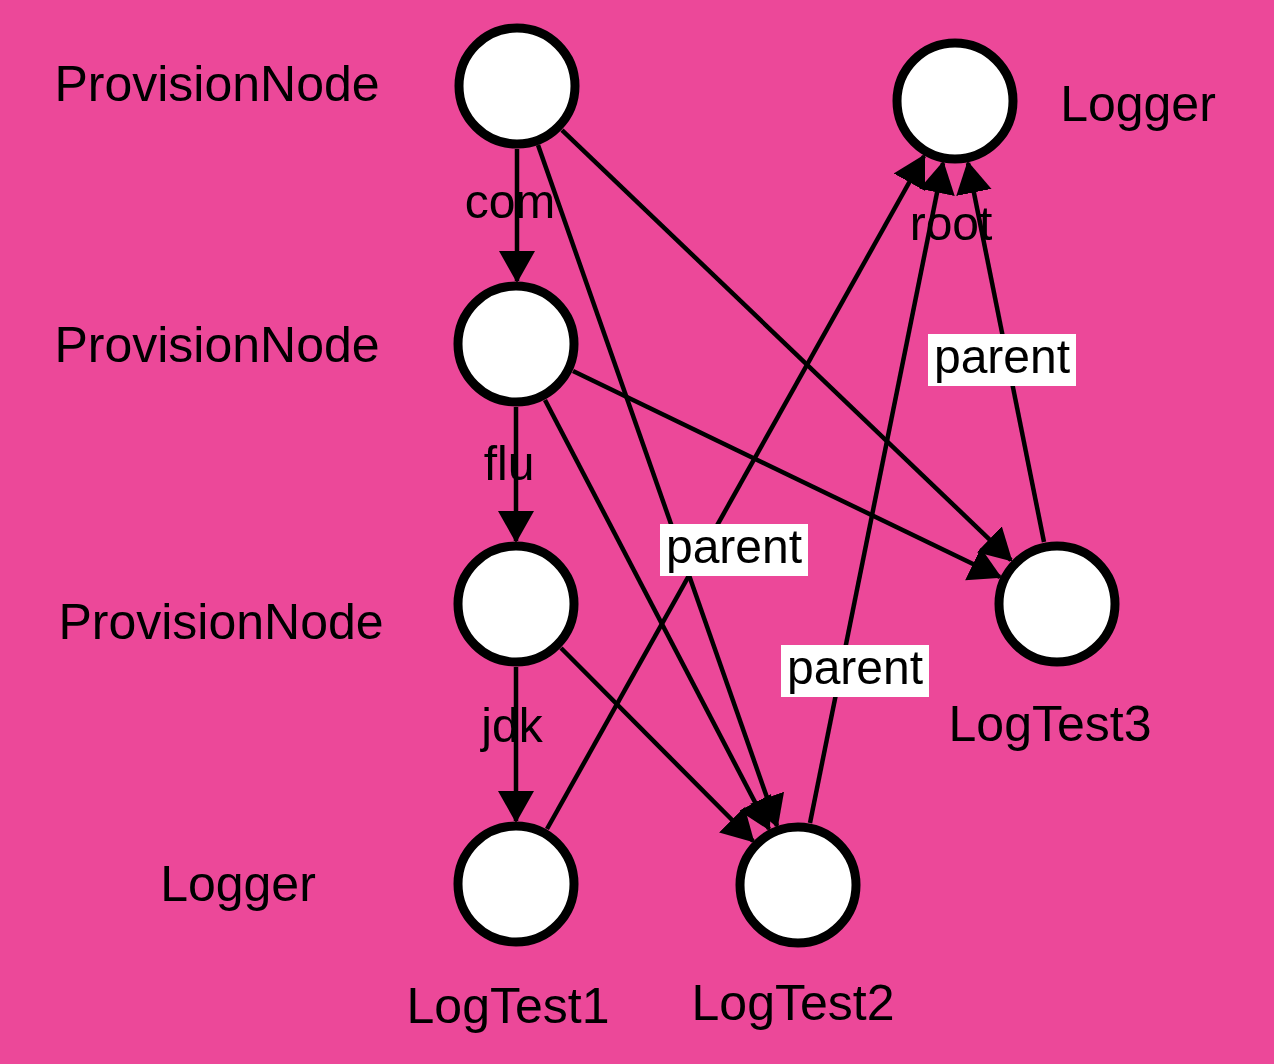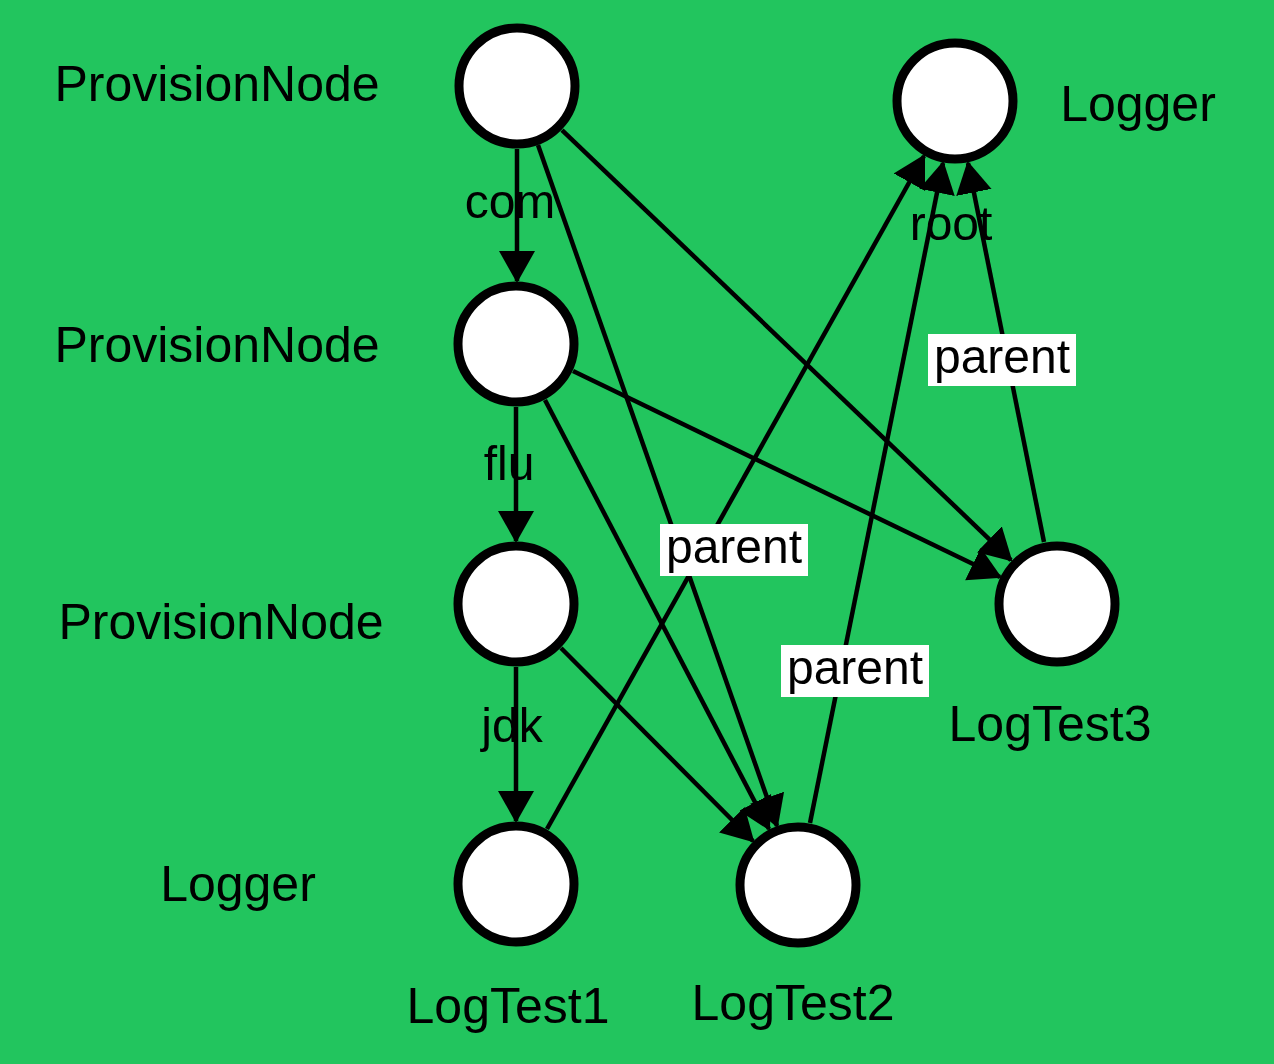--- a/index.html
+++ b/index.html
@@ -4,21 +4,21 @@
 <style>
   html, body {
     margin: 0;
     padding: 0;
     background: #ffffff;
   }
   .stage {
     position: relative;
     width: 1274px;
     height: 1064px;
-    background: #22c55e;
+    background: #ec4899;
     overflow: hidden;
   }
   svg { display: block; }
   .edge {
     stroke: #000000;
     stroke-width: 4.5;
     fill: none;
   }
   .node-circle {
     fill: #ffffff;

